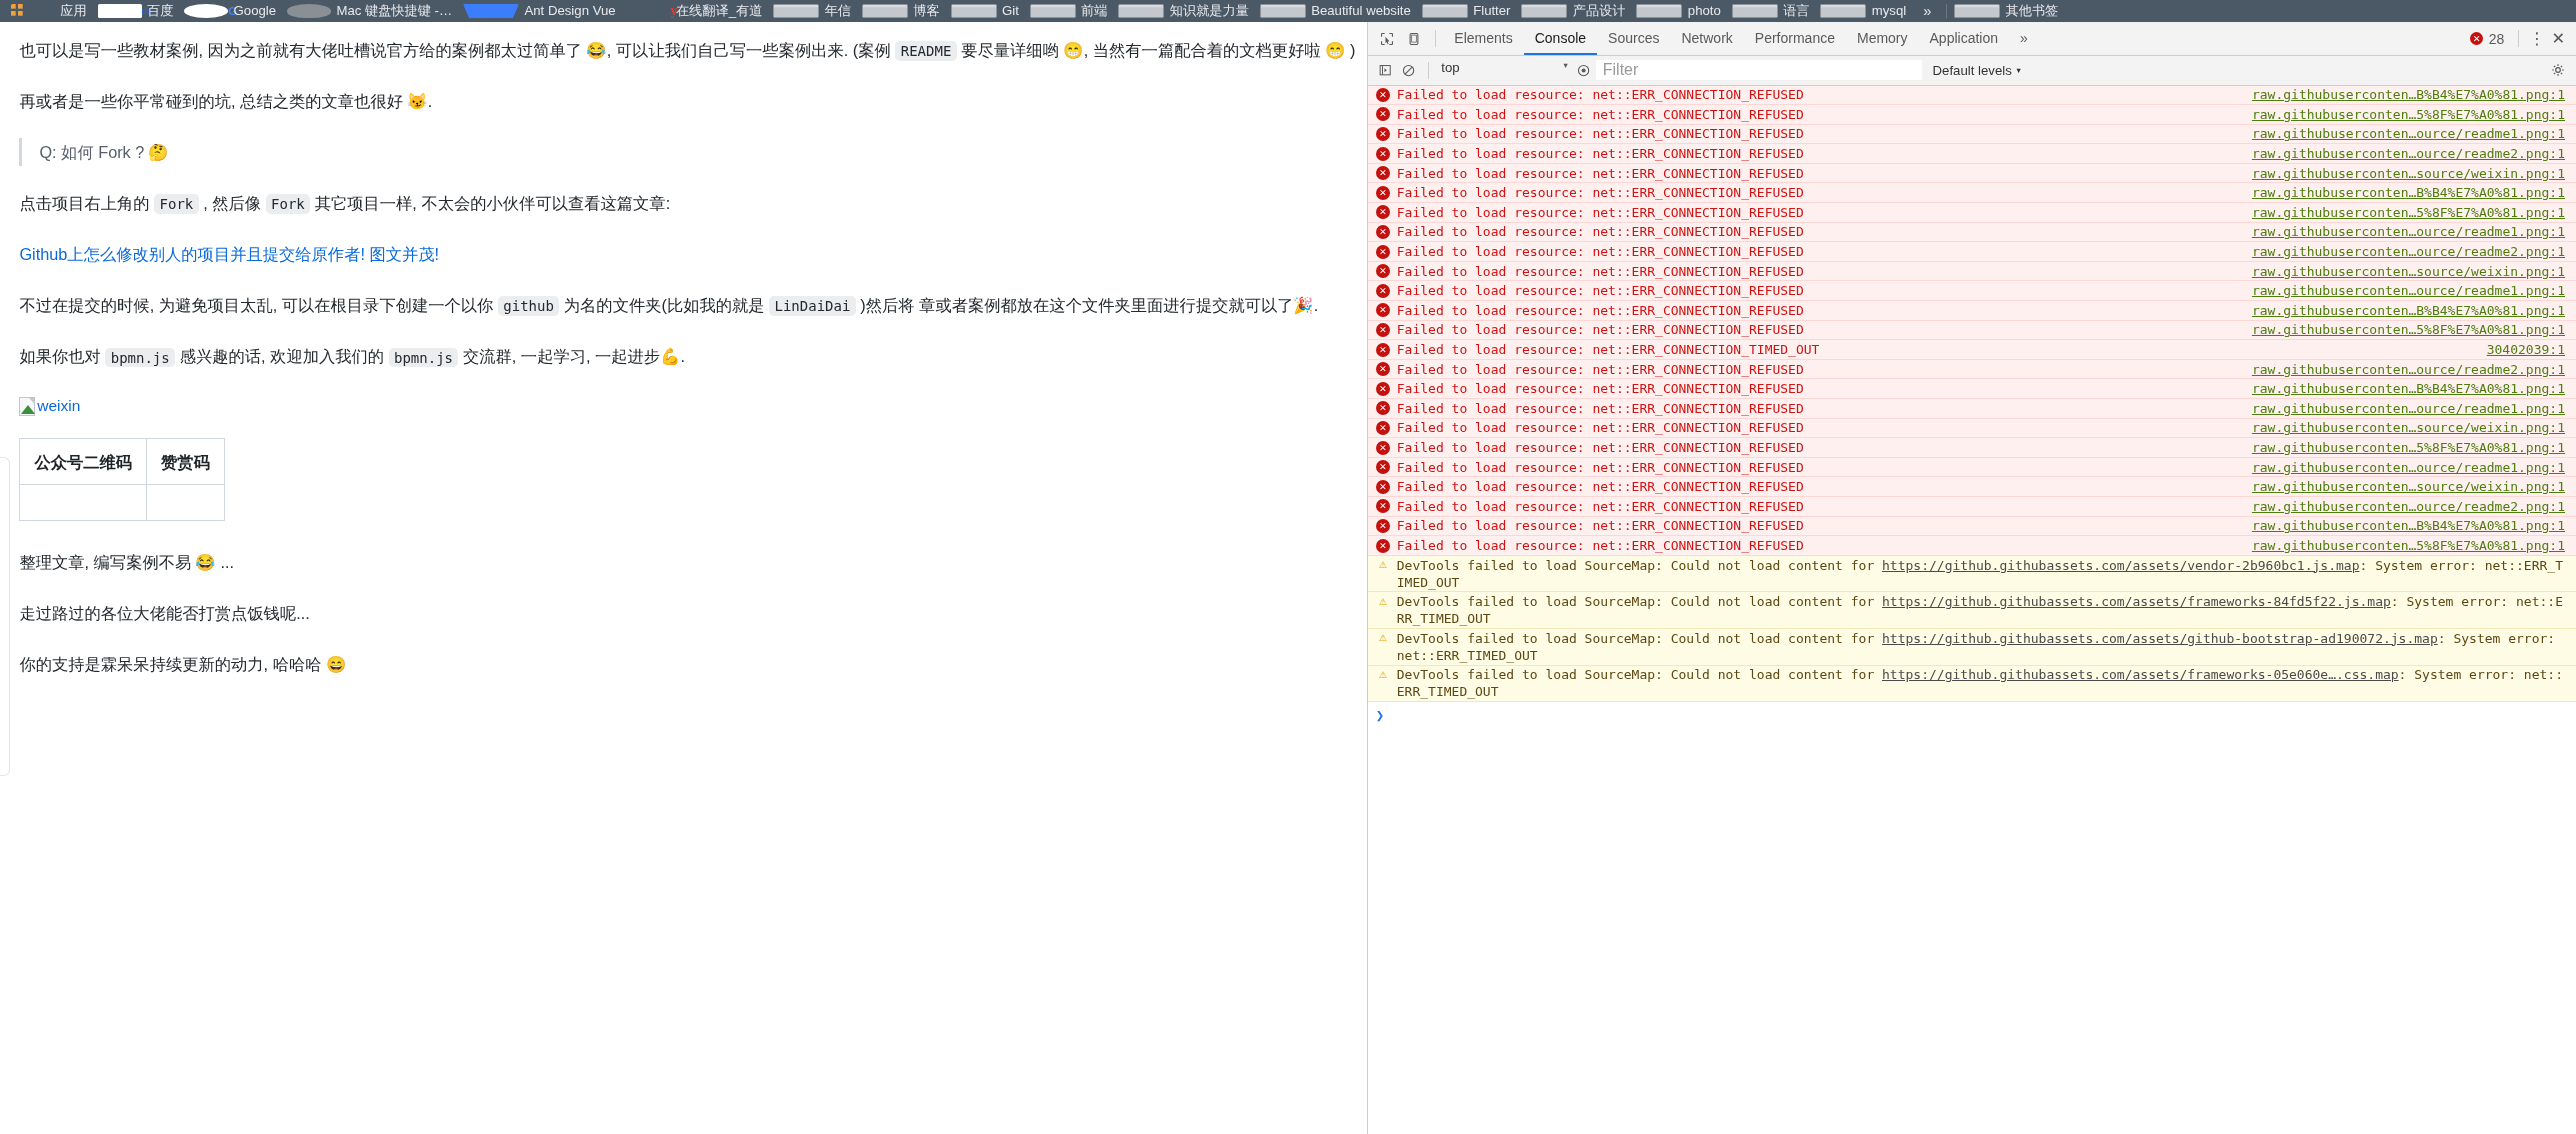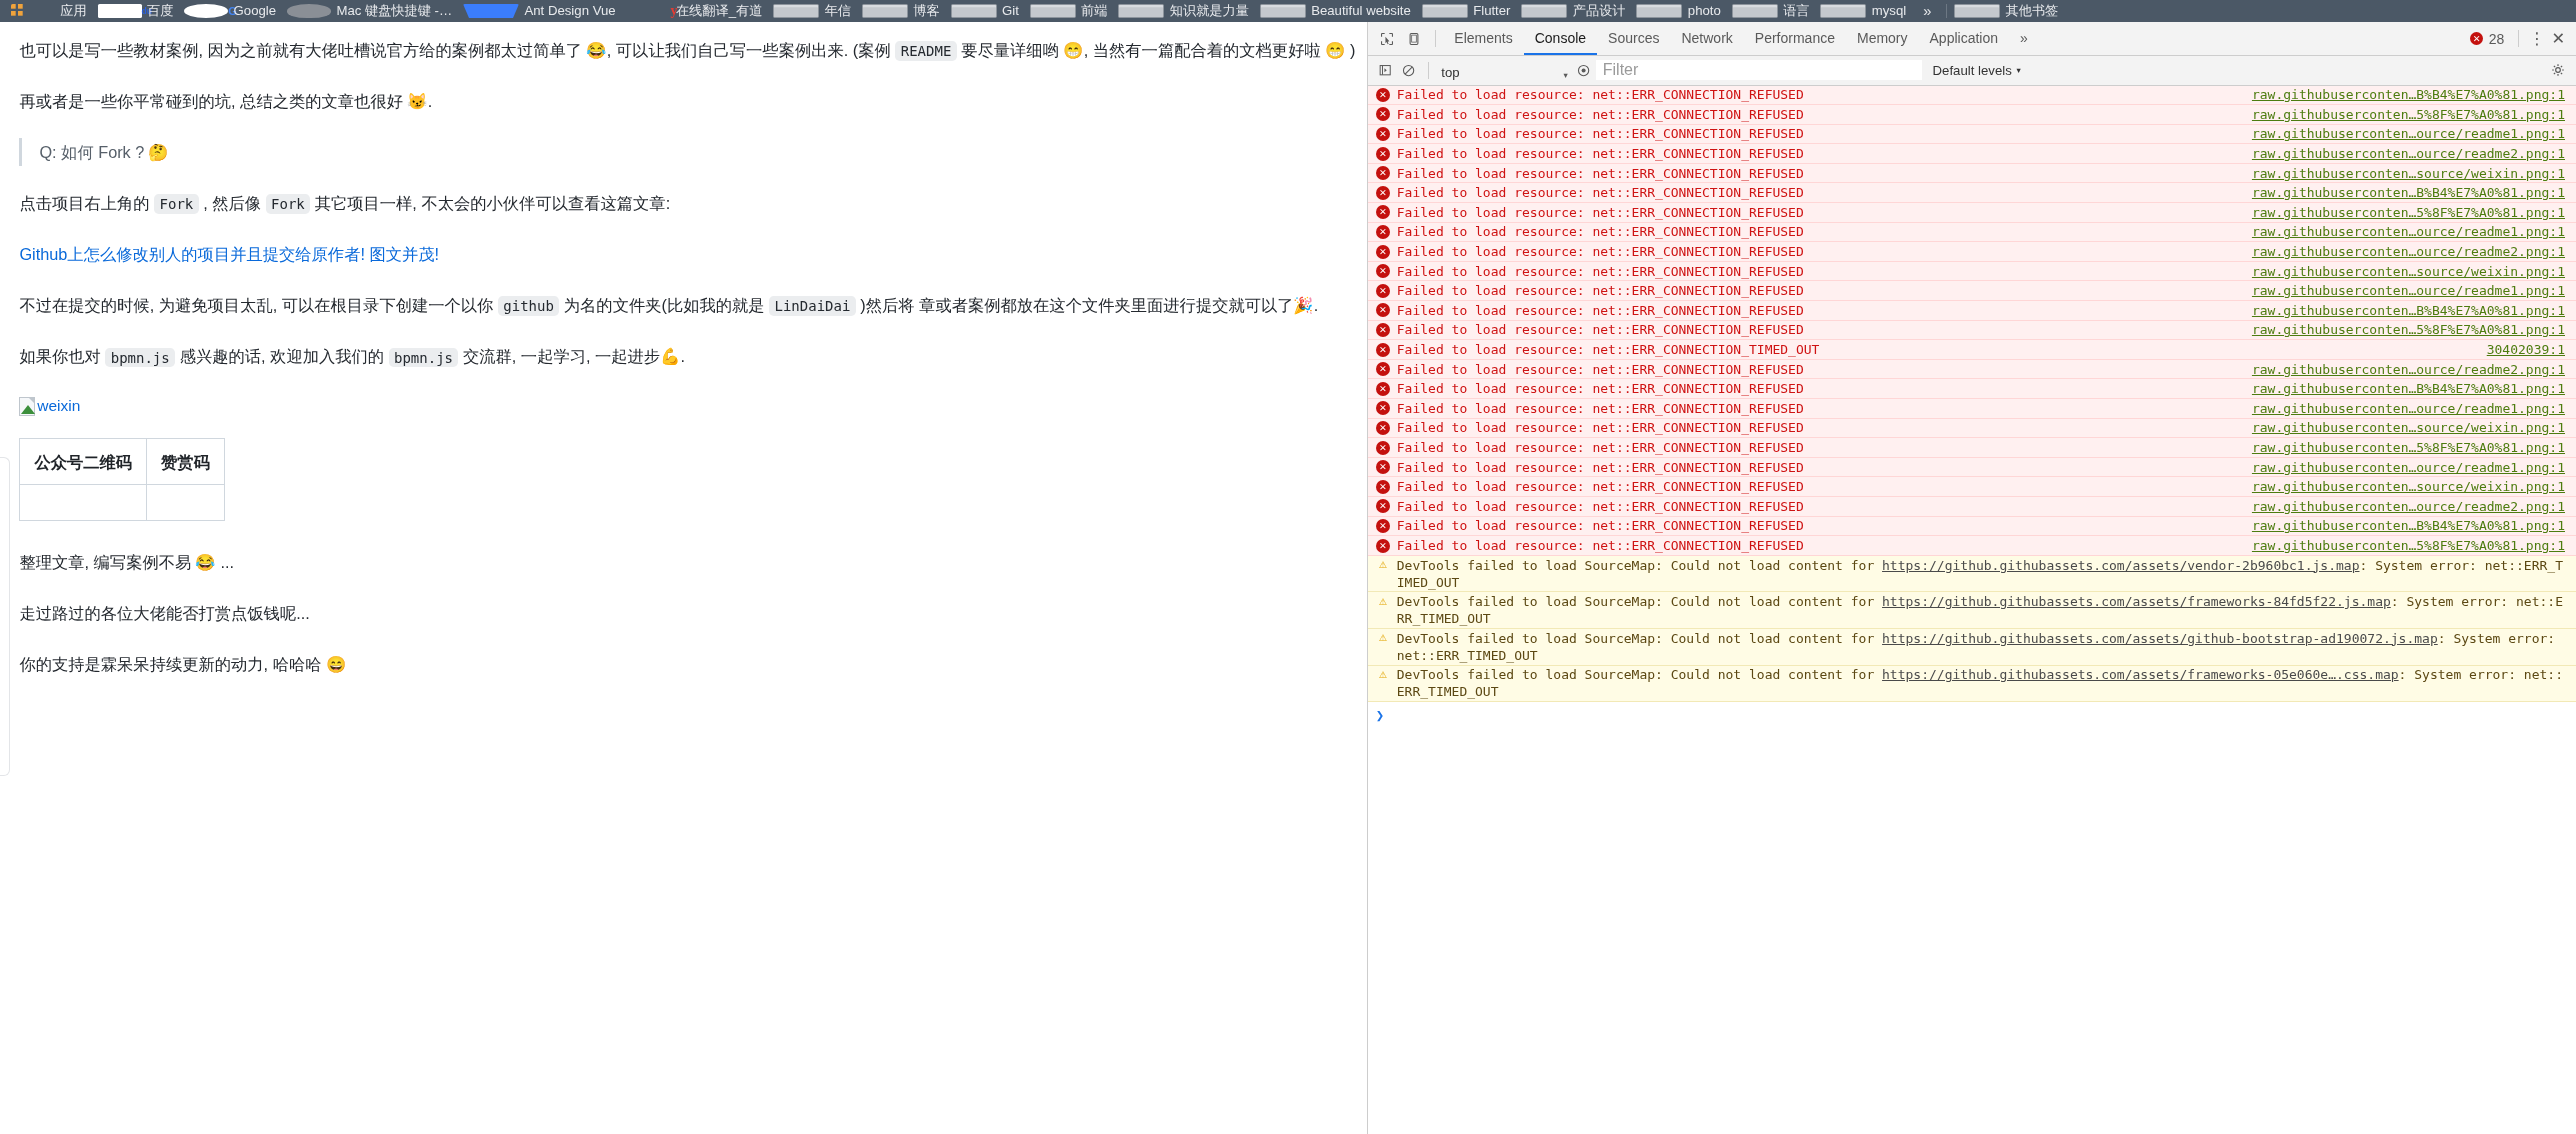--- a/index.html
+++ b/index.html
@@ -231,21 +231,21 @@
     display: flex; align-items: center;
     padding: 0 6.2px;
   }
   .tb-btn {
     width: 23px; height: 22px;
     display: inline-flex; align-items: center; justify-content: center;
     color: #5a5a5a; font-size: 13.2px;
     flex: 0 0 auto;
   }
   .ctx-select {
-    display: inline-flex; align-items: flex-end;
+    display: inline-flex; align-items: flex-start;
     min-width: 136px;
     height: 20px;
     font-size: 13.2px; color: #333;
     padding: 0 4.7px;
     flex: 0 0 auto;
   }
   .ctx-select .caret { margin-left: auto; font-size: 8.5px; color:#5a5a5a; }
   .filter-input {
     width: 326px; height: 20px;
     background: #fff;

